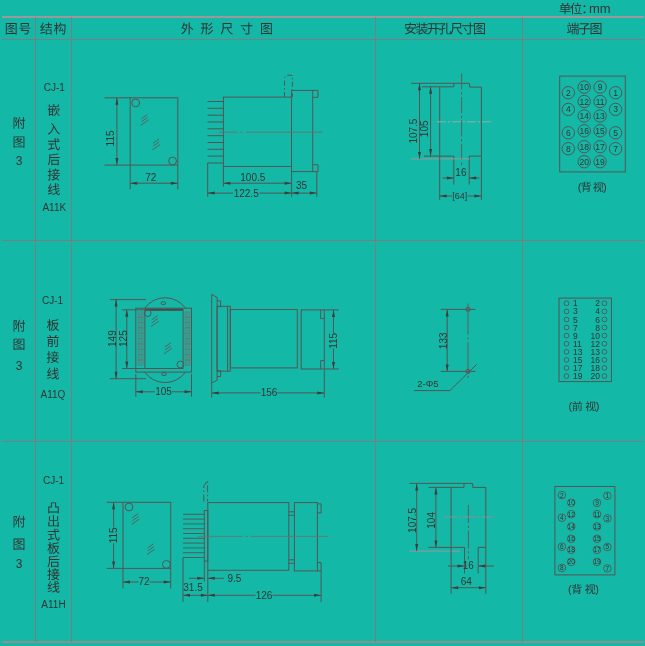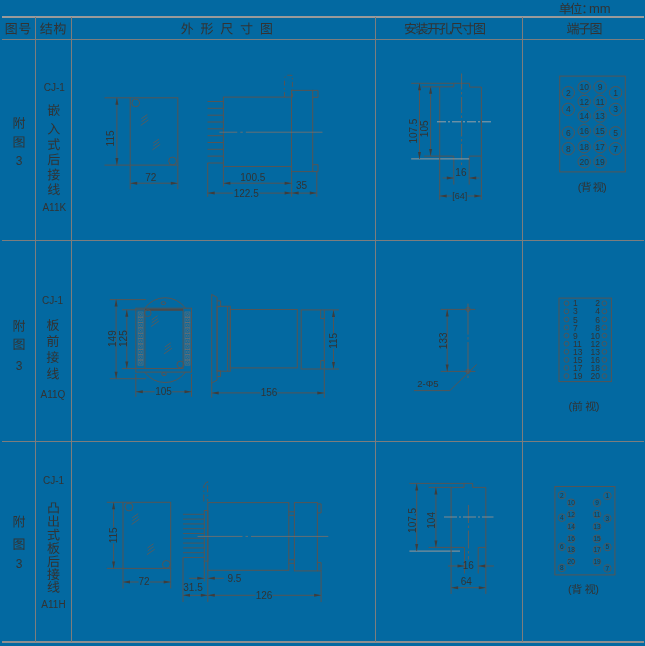--- a/index.html
+++ b/index.html
@@ -1,15 +1,15 @@
 <!DOCTYPE html>
 <html><head><meta charset="utf-8"><title>CJ-1</title>
 <style>
 html,body{margin:0;padding:0;background:#ffffff;}
-#page{position:relative;width:645px;height:646px;background:#0369a1;overflow:hidden;}
+#page{position:relative;width:645px;height:646px;background:#14b8a6;overflow:hidden;}
 </style></head>
 <body>
 <div id="page">
 <svg width="645" height="646" viewBox="0 0 645 646">
 <defs>
         <path id="g4f4d" d="M369 -658V-585H914V-658ZM435 -509C465 -370 495 -185 503 -80L577 -102C567 -204 536 -384 503 -525ZM570 -828C589 -778 609 -712 617 -669L692 -691C682 -734 660 -797 641 -847ZM326 -34V38H955V-34H748C785 -168 826 -365 853 -519L774 -532C756 -382 716 -169 678 -34ZM286 -836C230 -684 136 -534 38 -437C51 -420 73 -381 81 -363C115 -398 148 -439 180 -484V78H255V-601C294 -669 329 -742 357 -815Z"></path>
         <path id="g5165" d="M295 -755C361 -709 412 -653 456 -591C391 -306 266 -103 41 13C61 27 96 58 110 73C313 -45 441 -229 517 -491C627 -289 698 -58 927 70C931 46 951 6 964 -15C631 -214 661 -590 341 -819Z"></path>
         <path id="g51f8" d="M303 -398H374V-710H627V-398H829V-76H173V-398ZM100 -468V67H173V-6H829V60H904V-468H701V-781H303V-468Z"></path>
         <path id="g51fa" d="M104 -341V21H814V78H895V-341H814V-54H539V-404H855V-750H774V-477H539V-839H457V-477H228V-749H150V-404H457V-54H187V-341Z"></path>
         <path id="g524d" d="M604 -514V-104H674V-514ZM807 -544V-14C807 1 802 5 786 5C769 6 715 6 654 4C665 24 677 56 681 76C758 77 809 75 839 63C870 51 881 30 881 -13V-544ZM723 -845C701 -796 663 -730 629 -682H329L378 -700C359 -740 316 -799 278 -841L208 -816C244 -775 281 -721 300 -682H53V-613H947V-682H714C743 -723 775 -773 803 -819ZM409 -301V-200H187V-301ZM409 -360H187V-459H409ZM116 -523V75H187V-141H409V-7C409 6 405 10 391 10C378 11 332 11 281 9C291 28 302 57 307 76C374 76 419 75 446 63C474 52 482 32 482 -6V-523Z"></path>

